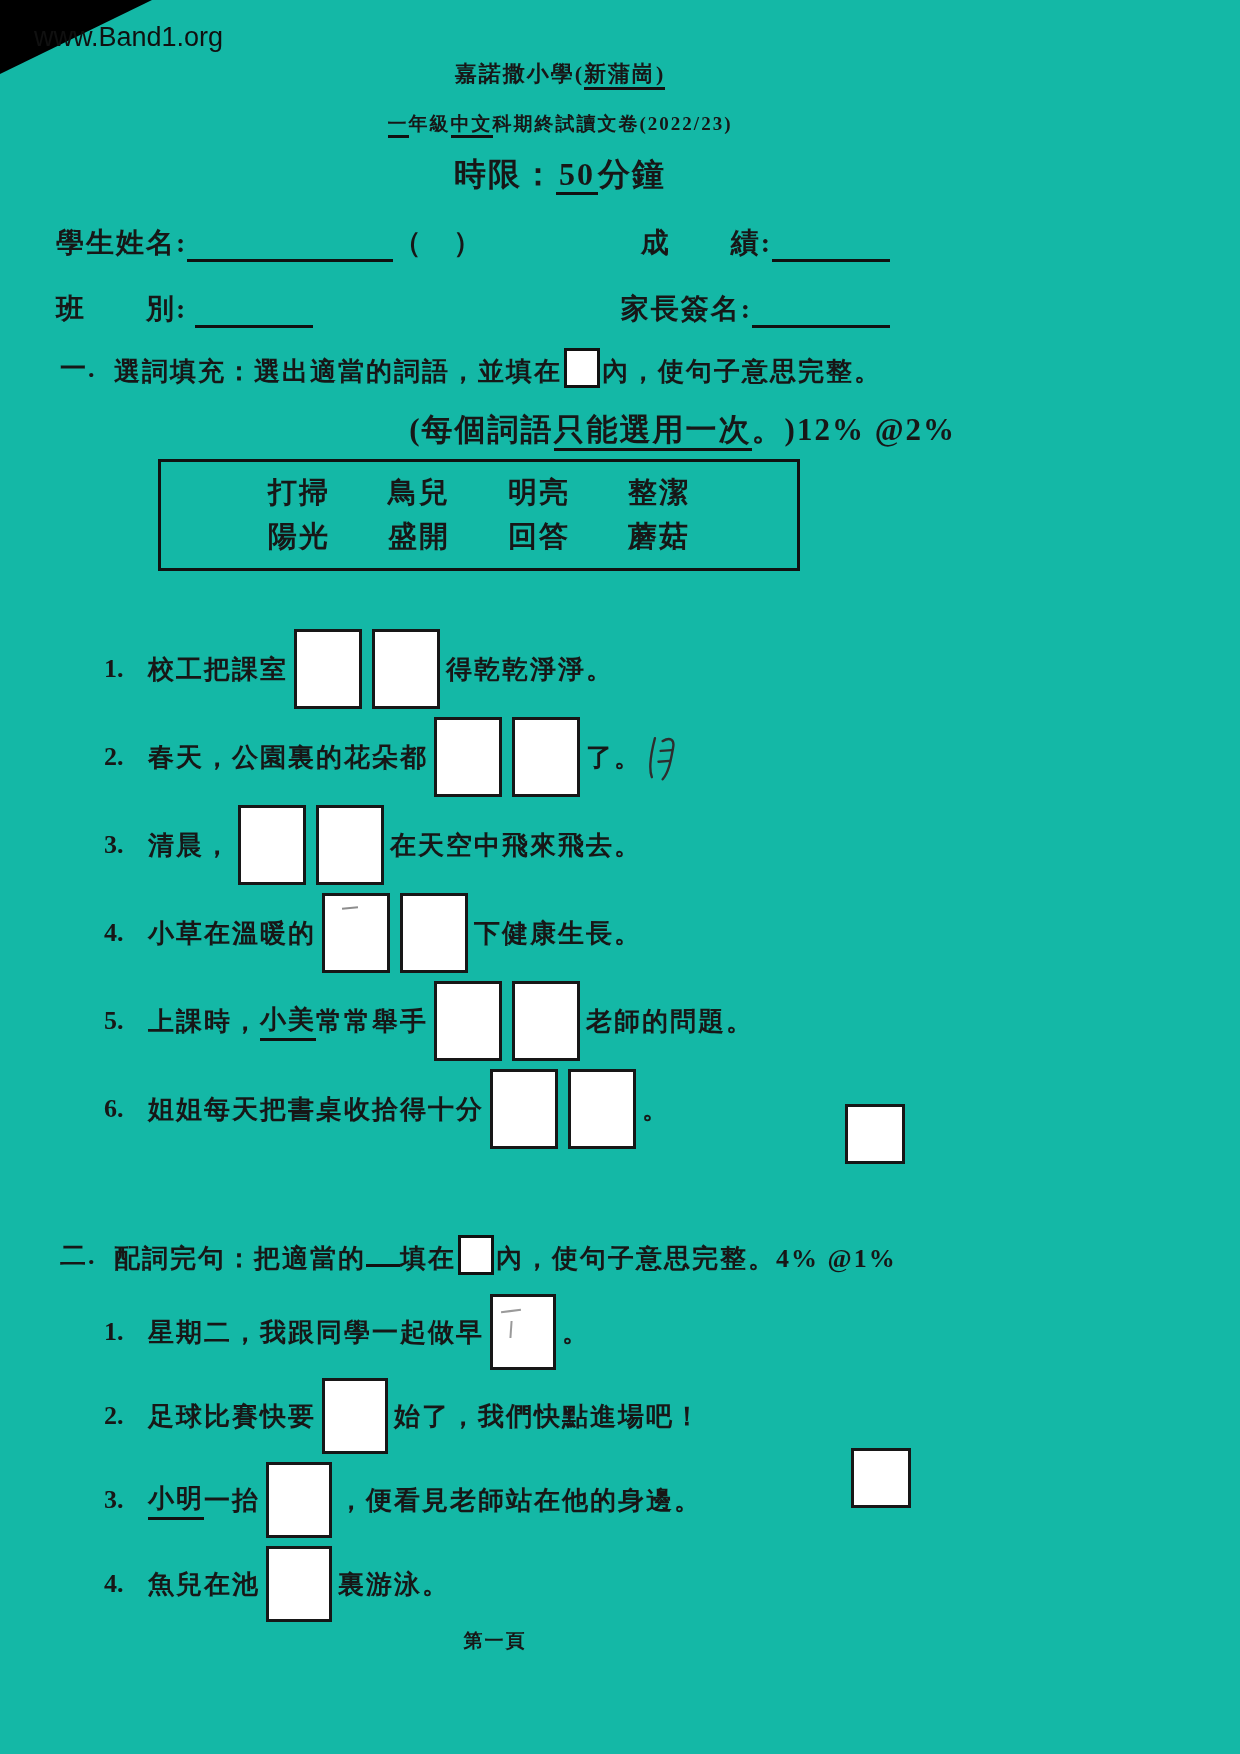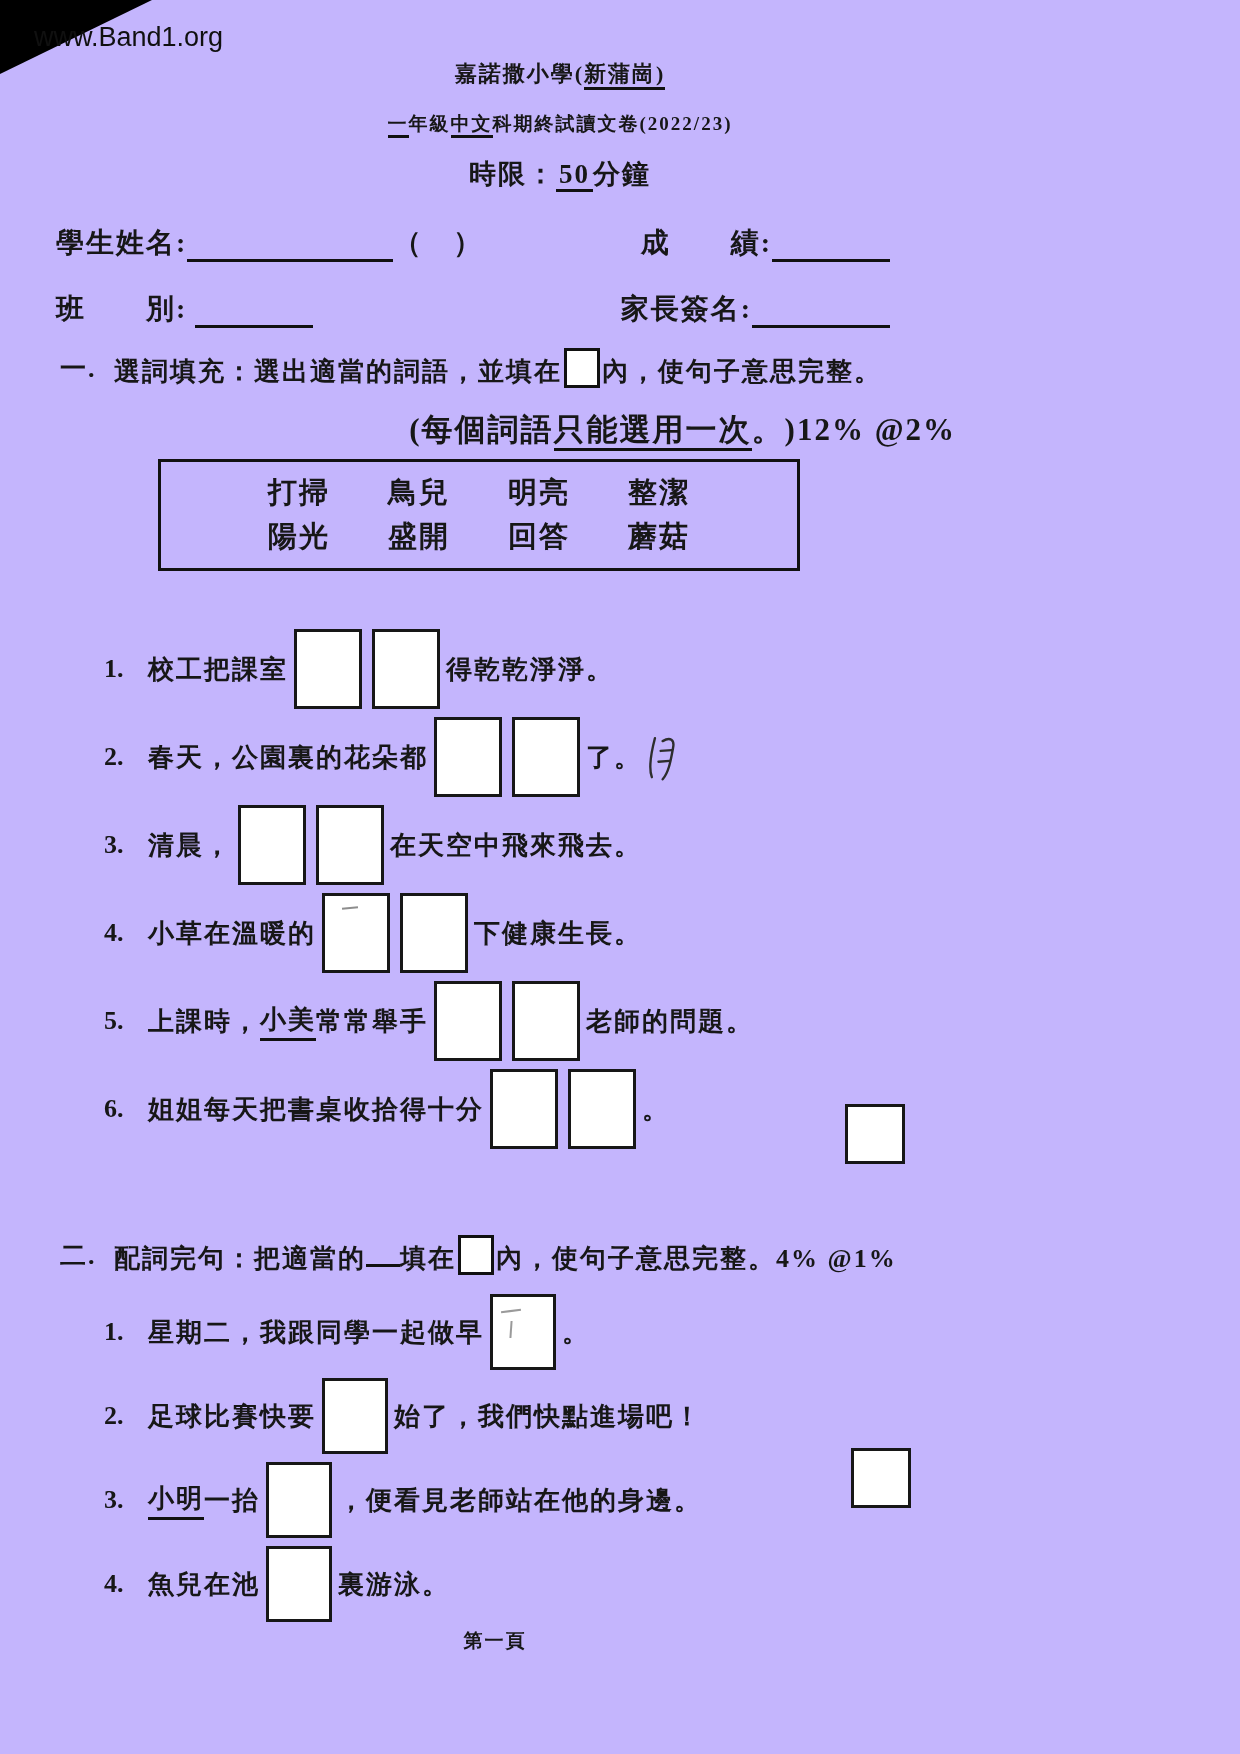--- a/index.html
+++ b/index.html
@@ -1,20 +1,20 @@
 <!DOCTYPE html>
 <html lang="zh-Hant"><head>
 <meta charset="utf-8">
 <style>
   html,body{margin:0;padding:0;background:#e8e8e8;}
   .page{
     position:relative;
     width:1240px;height:1754px;
     margin:0 auto;
-    background:#c4b5fd;
+    background:#14b8a6;
     color:#171717;
     font-family:"Liberation Serif", serif;
     overflow:hidden;
   }
   
   .corner{
     position:absolute;top:0;left:0;width:152px;height:74px;
     background:#000;
     clip-path:polygon(0 0,100% 0,0 100%);
   }
@@ -22,21 +22,21 @@
     position:absolute;top:22px;left:34px;
     font-family:"Liberation Sans", sans-serif;
     font-size:27px;color:#101010;letter-spacing:0;
   }
   .cn{font-weight:700;letter-spacing:2px;white-space:nowrap;}
   .u{border-bottom:3px solid #111;padding-bottom:1px;}
   
   .titles{margin-left:40px;width:1040px;padding-top:50px;text-align:center;}
   .t1{font-size:22px;line-height:48px;}
   .t2{font-size:19px;line-height:52px;}
-  .t3{font-size:27px;line-height:48px;}
+  .t3{font-size:32px;line-height:48px;}
   .t3 .u{padding:0 3px;}
   
   .content{margin-left:56px;width:900px;}
   .form-row{display:flex;align-items:flex-end;width:834px;font-size:28px;margin-top:26px;}
   .form-row.second{margin-top:28px;}
   .blank{display:inline-block;border-bottom:3px solid #111;height:34px;}
   .blank.name{width:206px;}
   .blank.klass{width:118px;margin-left:8px;}
   .blank.score{width:118px;}
   .blank.sign{width:138px;}

